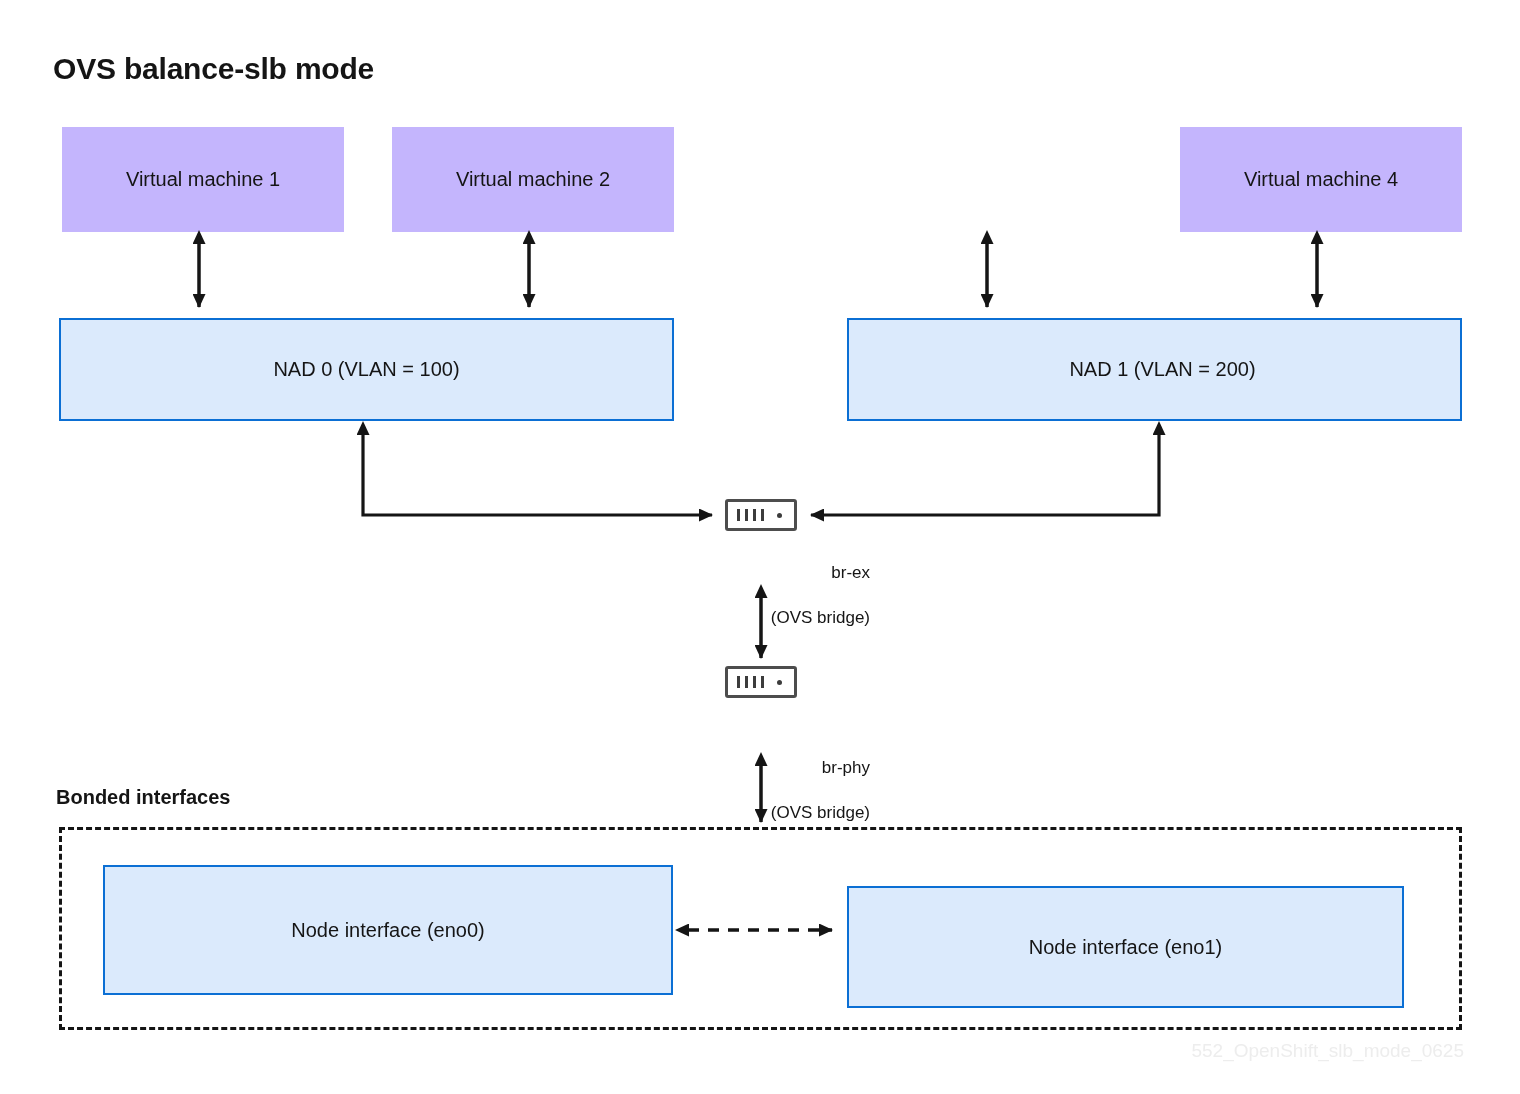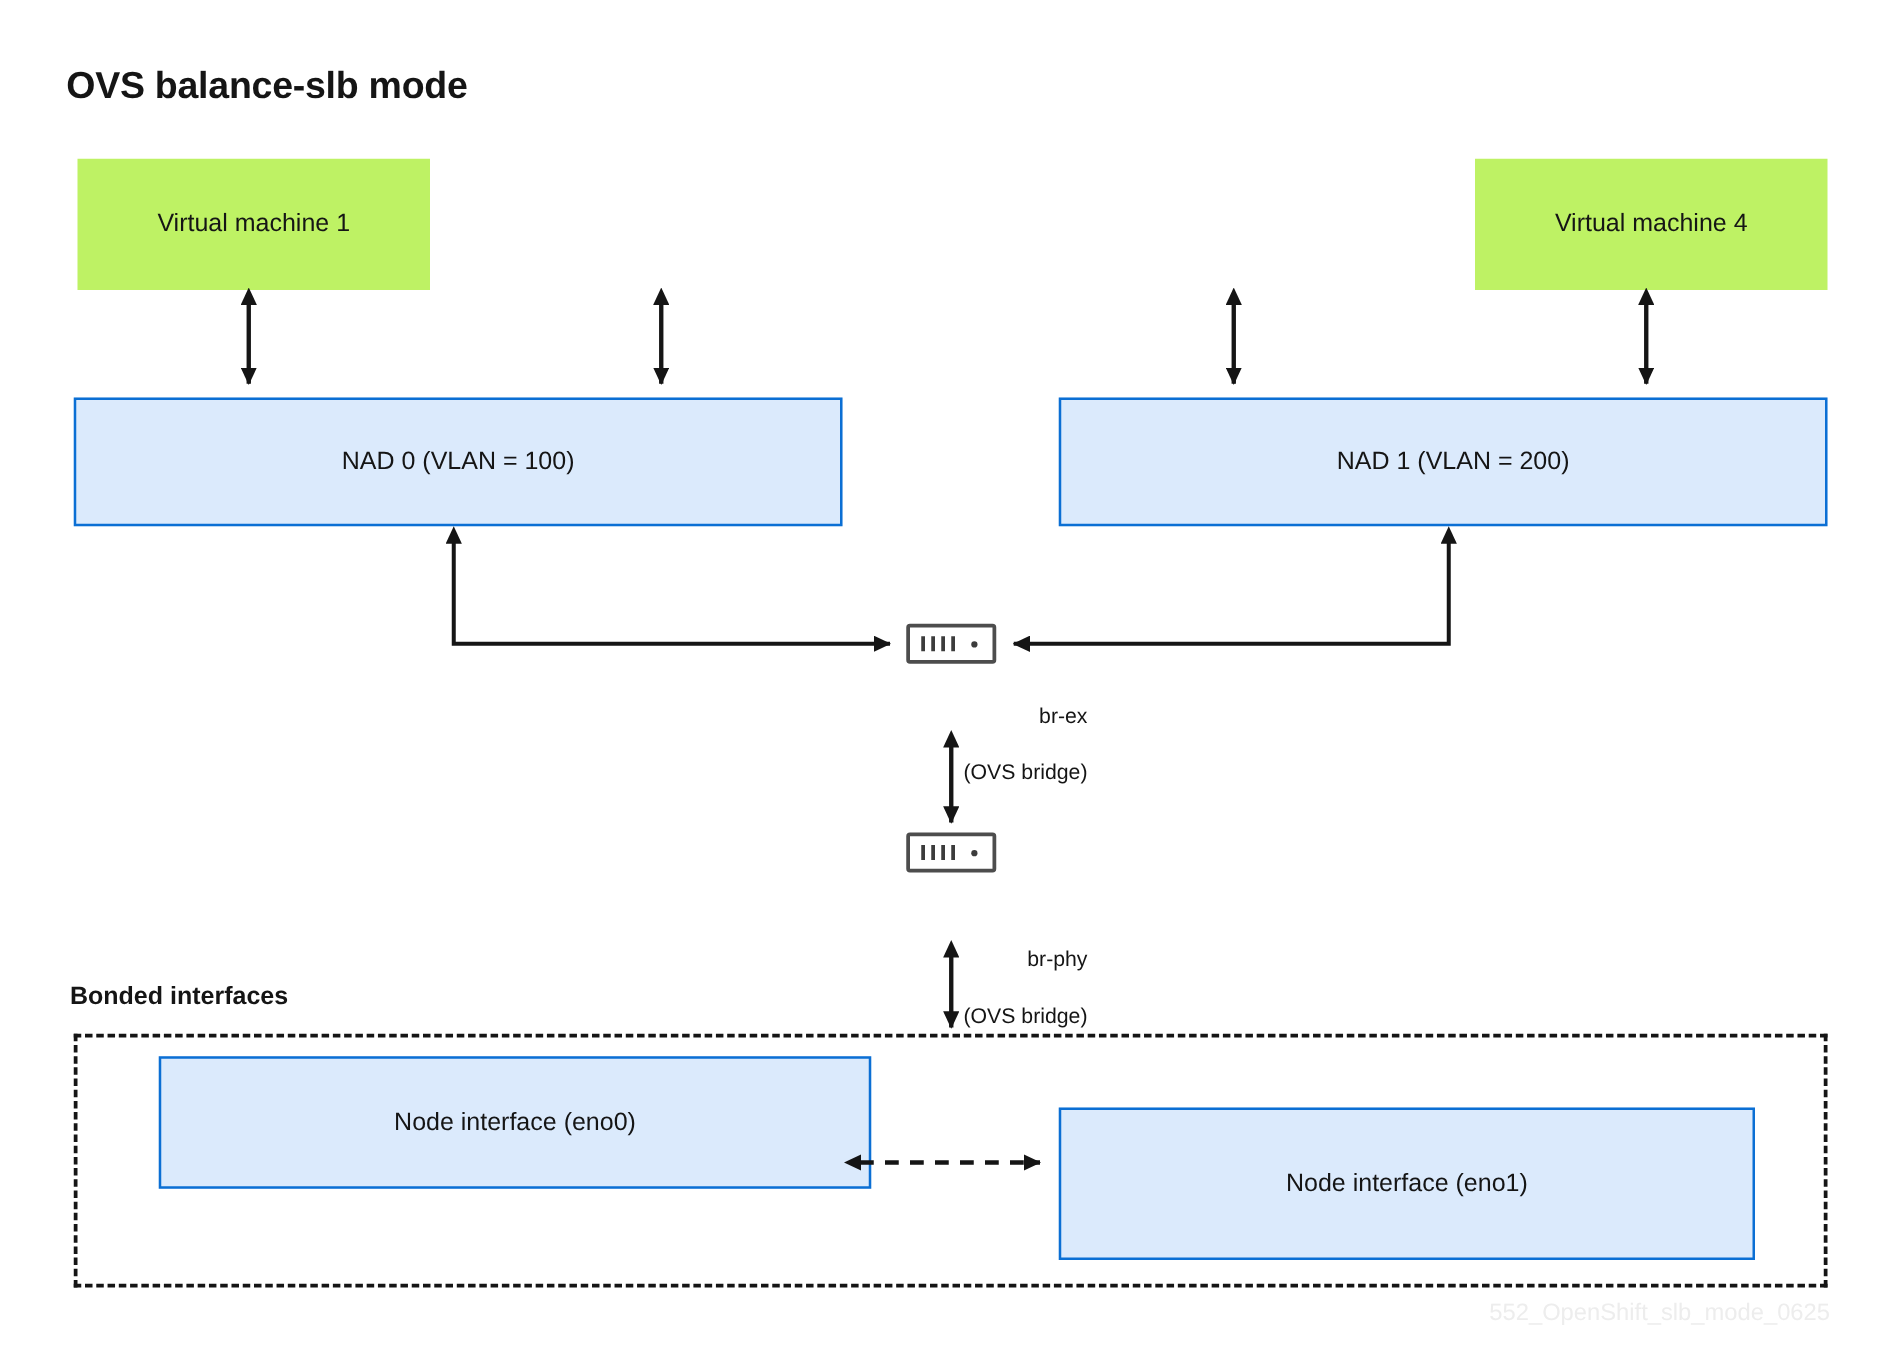--- a/index.html
+++ b/index.html
@@ -43,21 +43,21 @@
     box-sizing: border-box;
     display: flex;
     align-items: center;
     justify-content: center;
     text-align: center;
     font-size: 20px;
     line-height: 1.25;
     color: #151515;
   }
   .box-vm {
-    background: #bef264;
+    background: #c4b5fd;
     border: none;
   }
   .box-nad, .box-nic {
     background: #dbeafc;
     border: 2px solid #0b6fd4;
   }
   .bond-container {
     position: absolute;
     box-sizing: border-box;
     border: 3px dashed #151515;
@@ -126,20 +126,23 @@
 </head>
 <body>
 
 <div id="canvas">
 
   <div class="title">OVS balance-slb mode</div>
 
   <div class="box box-vm" style="left:62px; top:127px; width:282px; height:105px;">
     <span>Virtual machine 1</span>
   </div>
+  <div class="box box-vm" style="left:392px; top:127px; width:282px; height:105px;">
+    <span>Virtual machine 2</span>
+  </div>
   <div class="box box-vm" style="left:1180px; top:127px; width:282px; height:105px;">
     <span>Virtual machine 4</span>
   </div>
 
   <div class="box box-nad" style="left:59px; top:318px; width:615px; height:103px;">
     <span>NAD 0 (VLAN = 100)</span>
   </div>
   <div class="box box-nad" style="left:847px; top:318px; width:615px; height:103px;padding-left:16px;">
     <span>NAD 1 (VLAN = 200)</span>
   </div>
@@ -172,21 +175,21 @@
     </div>
     <div class="bridge-label" style="left:650px; top:734px;">
       <div>br-phy</div>
       <div>(OVS bridge)</div>
     </div>
   </div>
 
   <div class="section-label">Bonded interfaces</div>
   <div class="bond-container" style="left:59px; top:827px; width:1403px; height:203px;"></div>
 
-  <div class="box box-nic" style="left:103px; top:845px; width:570px; height:106px;margin-left:24px;">
+  <div class="box box-nic" style="left:103px; top:865px; width:570px; height:130px;">
     <span>Node interface (eno0)</span>
   </div>
   <div class="box box-nic" style="left:847px; top:886px; width:557px; height:122px;">
     <span>Node interface (eno1)</span>
   </div>
 
   <svg class="overlay" viewBox="0 0 1520 1094" xmlns="http://www.w3.org/2000/svg">
     <defs>
       <marker id="arrowUp" markerWidth="14" markerHeight="12" refX="7" refY="11" orient="auto-start-reverse" markerUnits="userSpaceOnUse">
         <path d="M0,11 L7,0 L14,11 Z" fill="#151515"></path>

